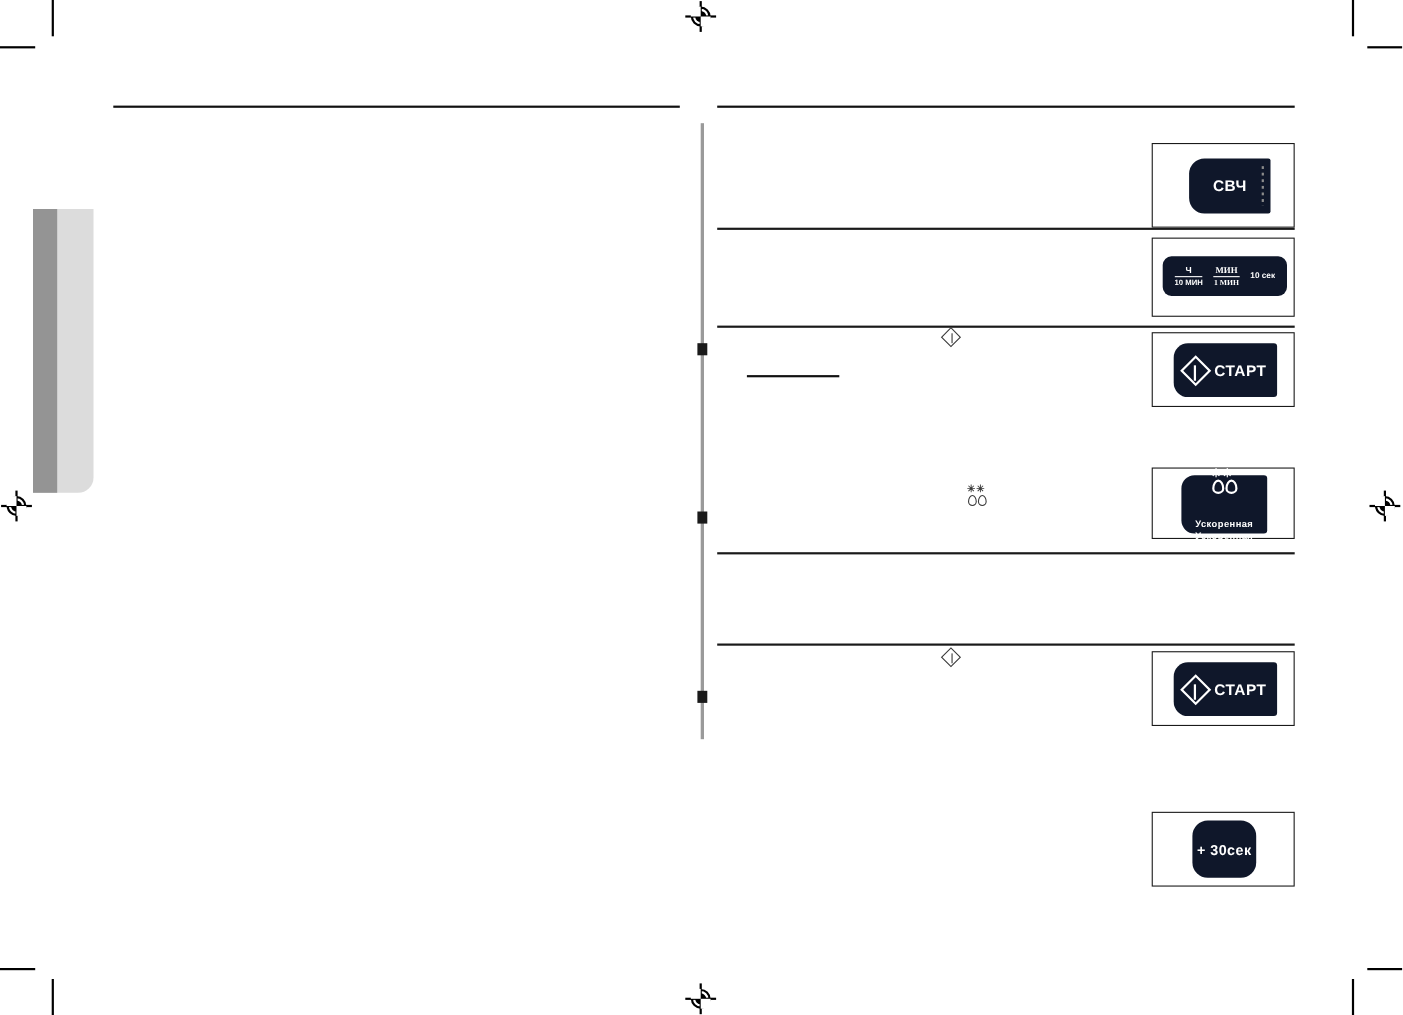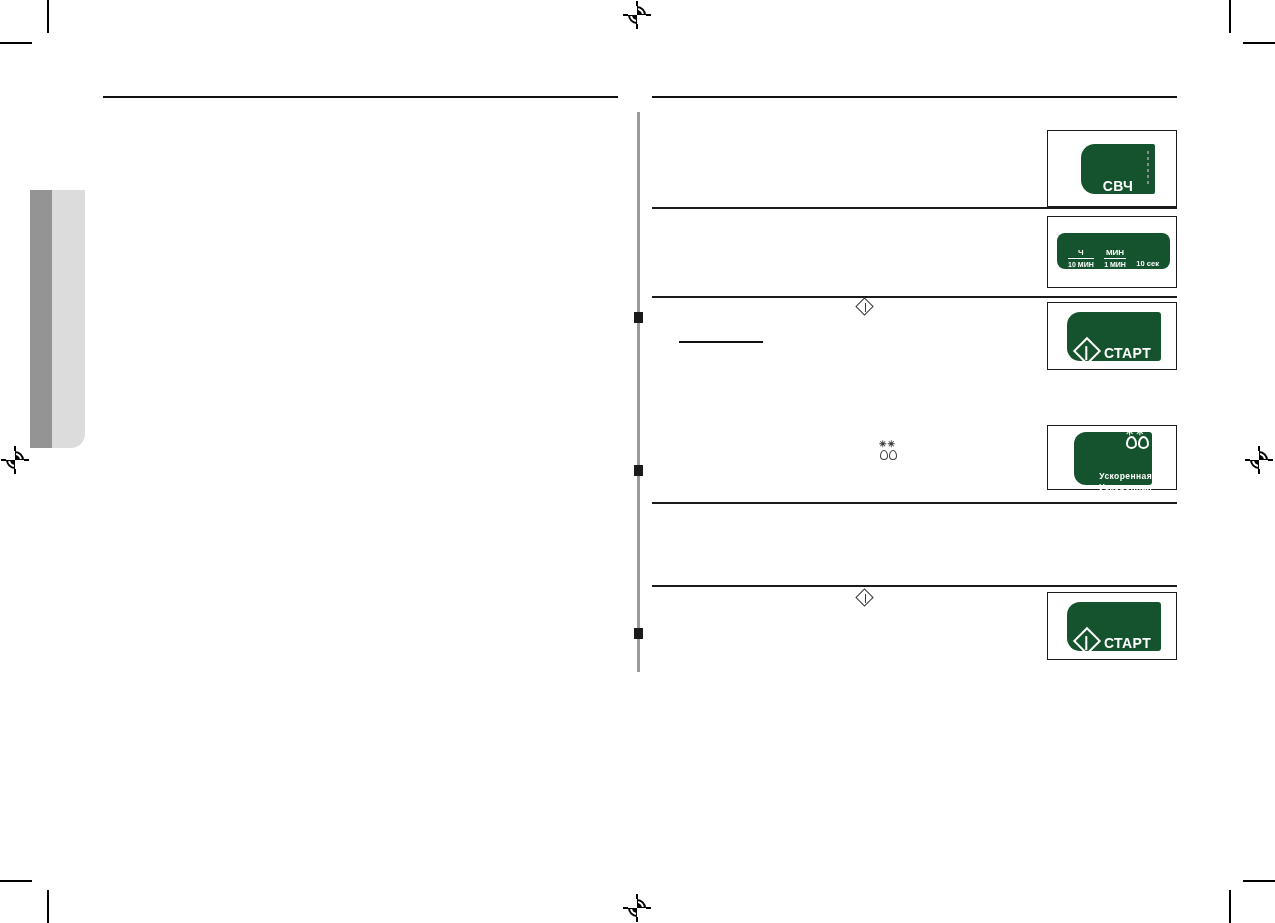--- a/index.html
+++ b/index.html
@@ -127,24 +127,24 @@
 
   
   .illus {
     position: absolute;
     border: 1.5px solid #1a1a1a;
     background: #ffffff;
     box-sizing: border-box;
   }
   .btn {
     position: absolute;
-    background: #14532d;
+    background: #0f172a;
     color: #ffffff;
     display: flex;
-    align-items: flex-end;
+    align-items: center;
     justify-content: center;
     box-sizing: border-box;
   }
   .btn-label {
     color: #ffffff;
     font-weight: bold;
     letter-spacing: .4px;
   }
 
   
@@ -270,21 +270,21 @@
       <div class="seam" style="right:6px; top:7px; height:36px;"></div>
     </div>
   </div>
 
   <div class="illus" style="left:1047px; top:216px; width:130px; height:72px;">
     <div class="btn" style="left:9px; top:16px; width:113px; height:36px; border-radius:8px; justify-content:space-around; padding:0 6px;">
       <div style="text-align:center;">
         <div style="font-size:8px;font-weight:bold;line-height:9px;border-bottom:1.2px solid #fff;padding:0 2px 1px;">Ч</div>
         <div style="font-size:7px;font-weight:bold;line-height:9px;padding-top:1px;">10 МИН</div>
       </div>
-      <div style="text-align:center;">
+      <div style="text-align:center;font-family:Liberation Serif, serif;">
         <div style="font-size:8px;font-weight:bold;line-height:9px;border-bottom:1.2px solid #fff;padding:0 2px 1px;">МИН</div>
         <div style="font-size:7px;font-weight:bold;line-height:9px;padding-top:1px;">1 МИН</div>
       </div>
       <div style="text-align:center;">
         <div style="font-size:7.5px;font-weight:bold;line-height:10px;">10 сек</div>
       </div>
     </div>
   </div>
 
   <div class="illus" style="left:1047px; top:302px; width:130px; height:68px;">
@@ -311,14 +311,19 @@
 
   <div class="illus" style="left:1047px; top:592px; width:130px; height:68px;">
     <div class="btn" style="left:19px; top:9px; width:94px; height:49px; border-radius:13px 3px 3px 13px; gap:7px;">
       <div class="diamond" style="width:20px;height:20px;">
         <div class="bar" style="left:8.2px; top:3px; width:2px; height:14px;"></div>
       </div>
       <span class="btn-label" style="font-size:14px;">СТАРТ</span>
     </div>
   </div>
 
+  <div class="illus" style="left:1047px; top:738px; width:130px; height:68px;">
+    <div class="btn" style="left:36px; top:7px; width:58px; height:52px; border-radius:14px;">
+      <span class="btn-label" style="font-size:13px;">+ 30сек</span>
+    </div>
+  </div>
 
 </div>
 
 </body></html>

